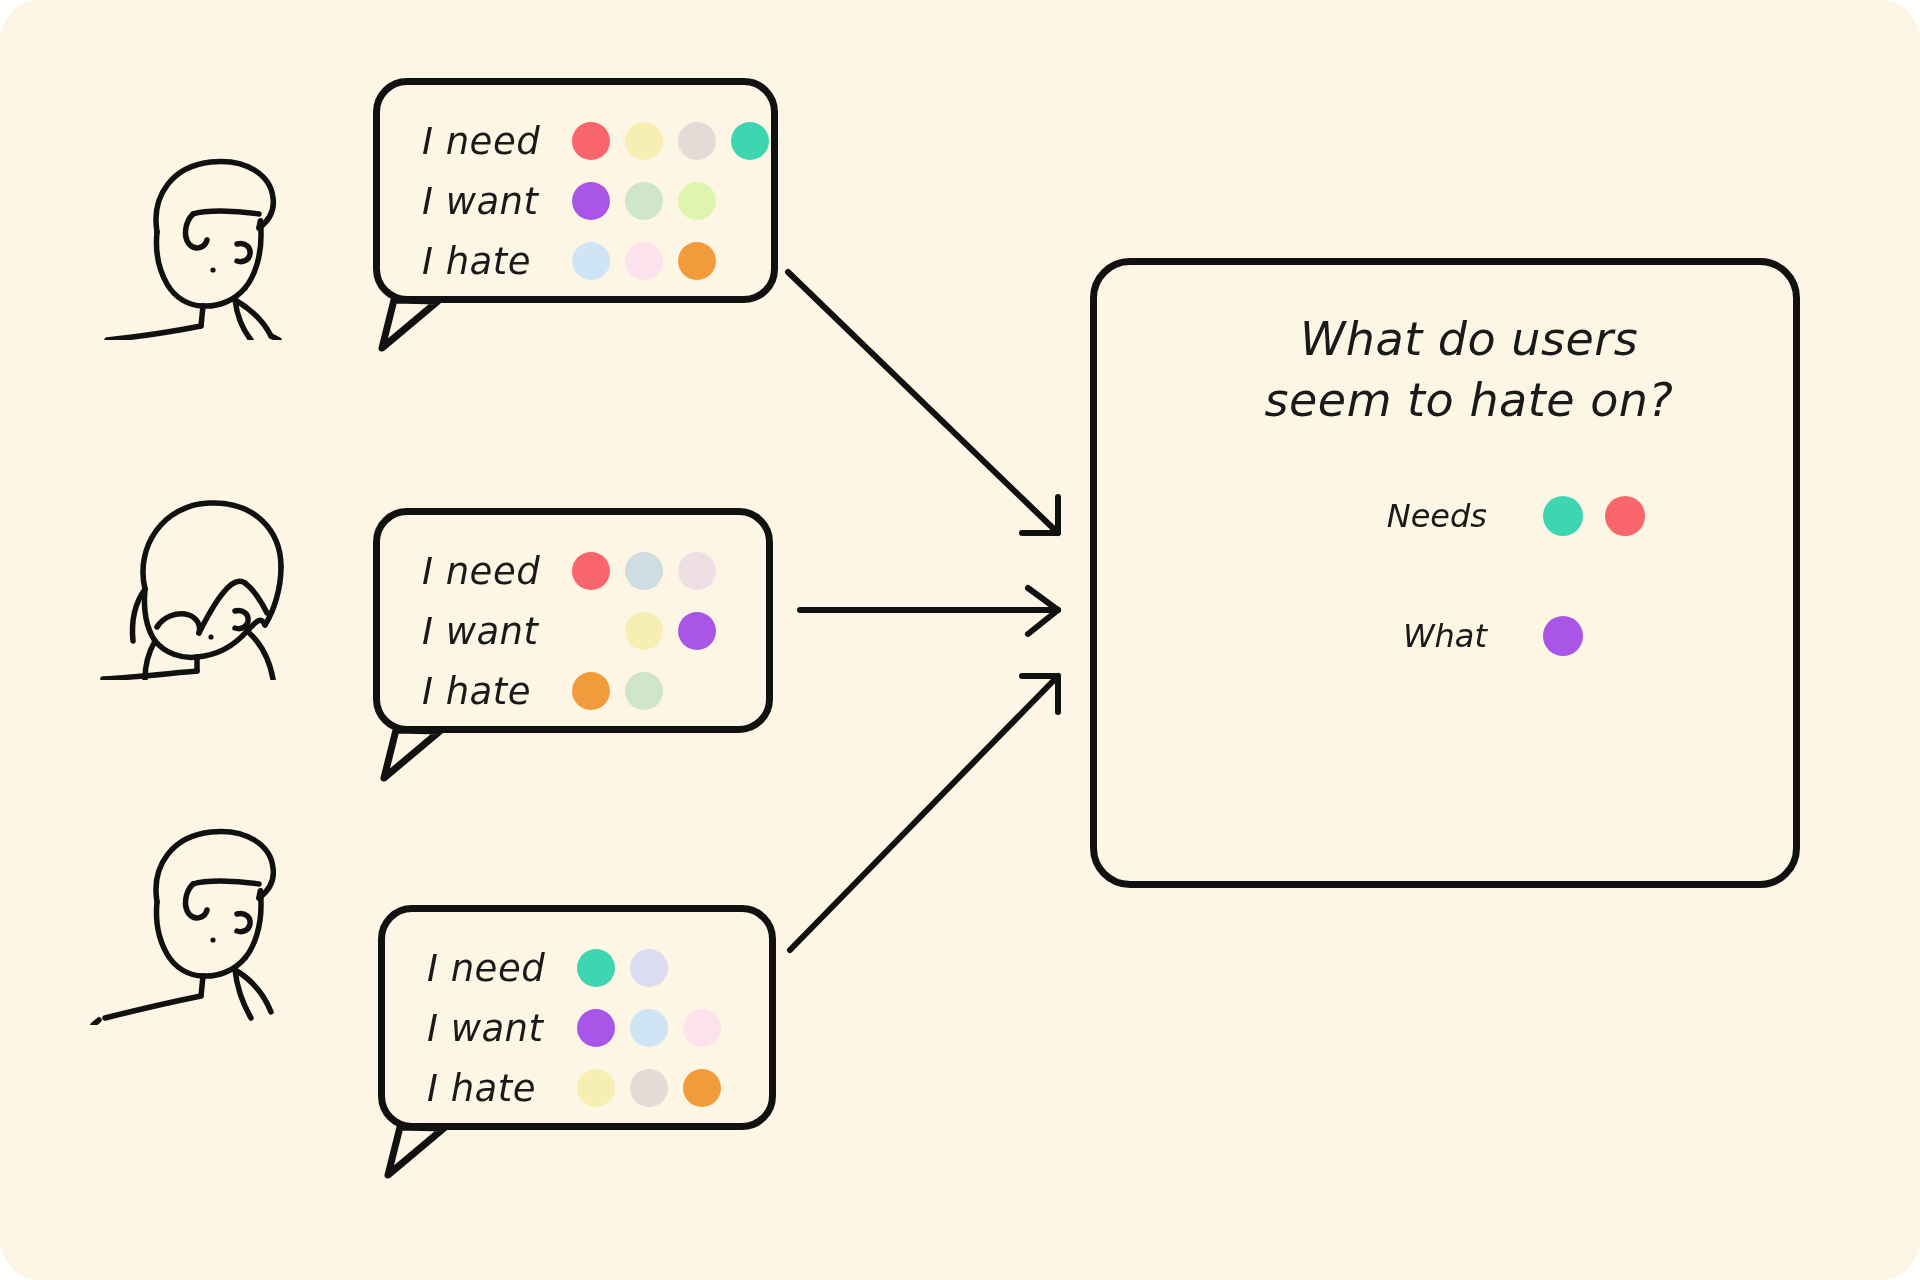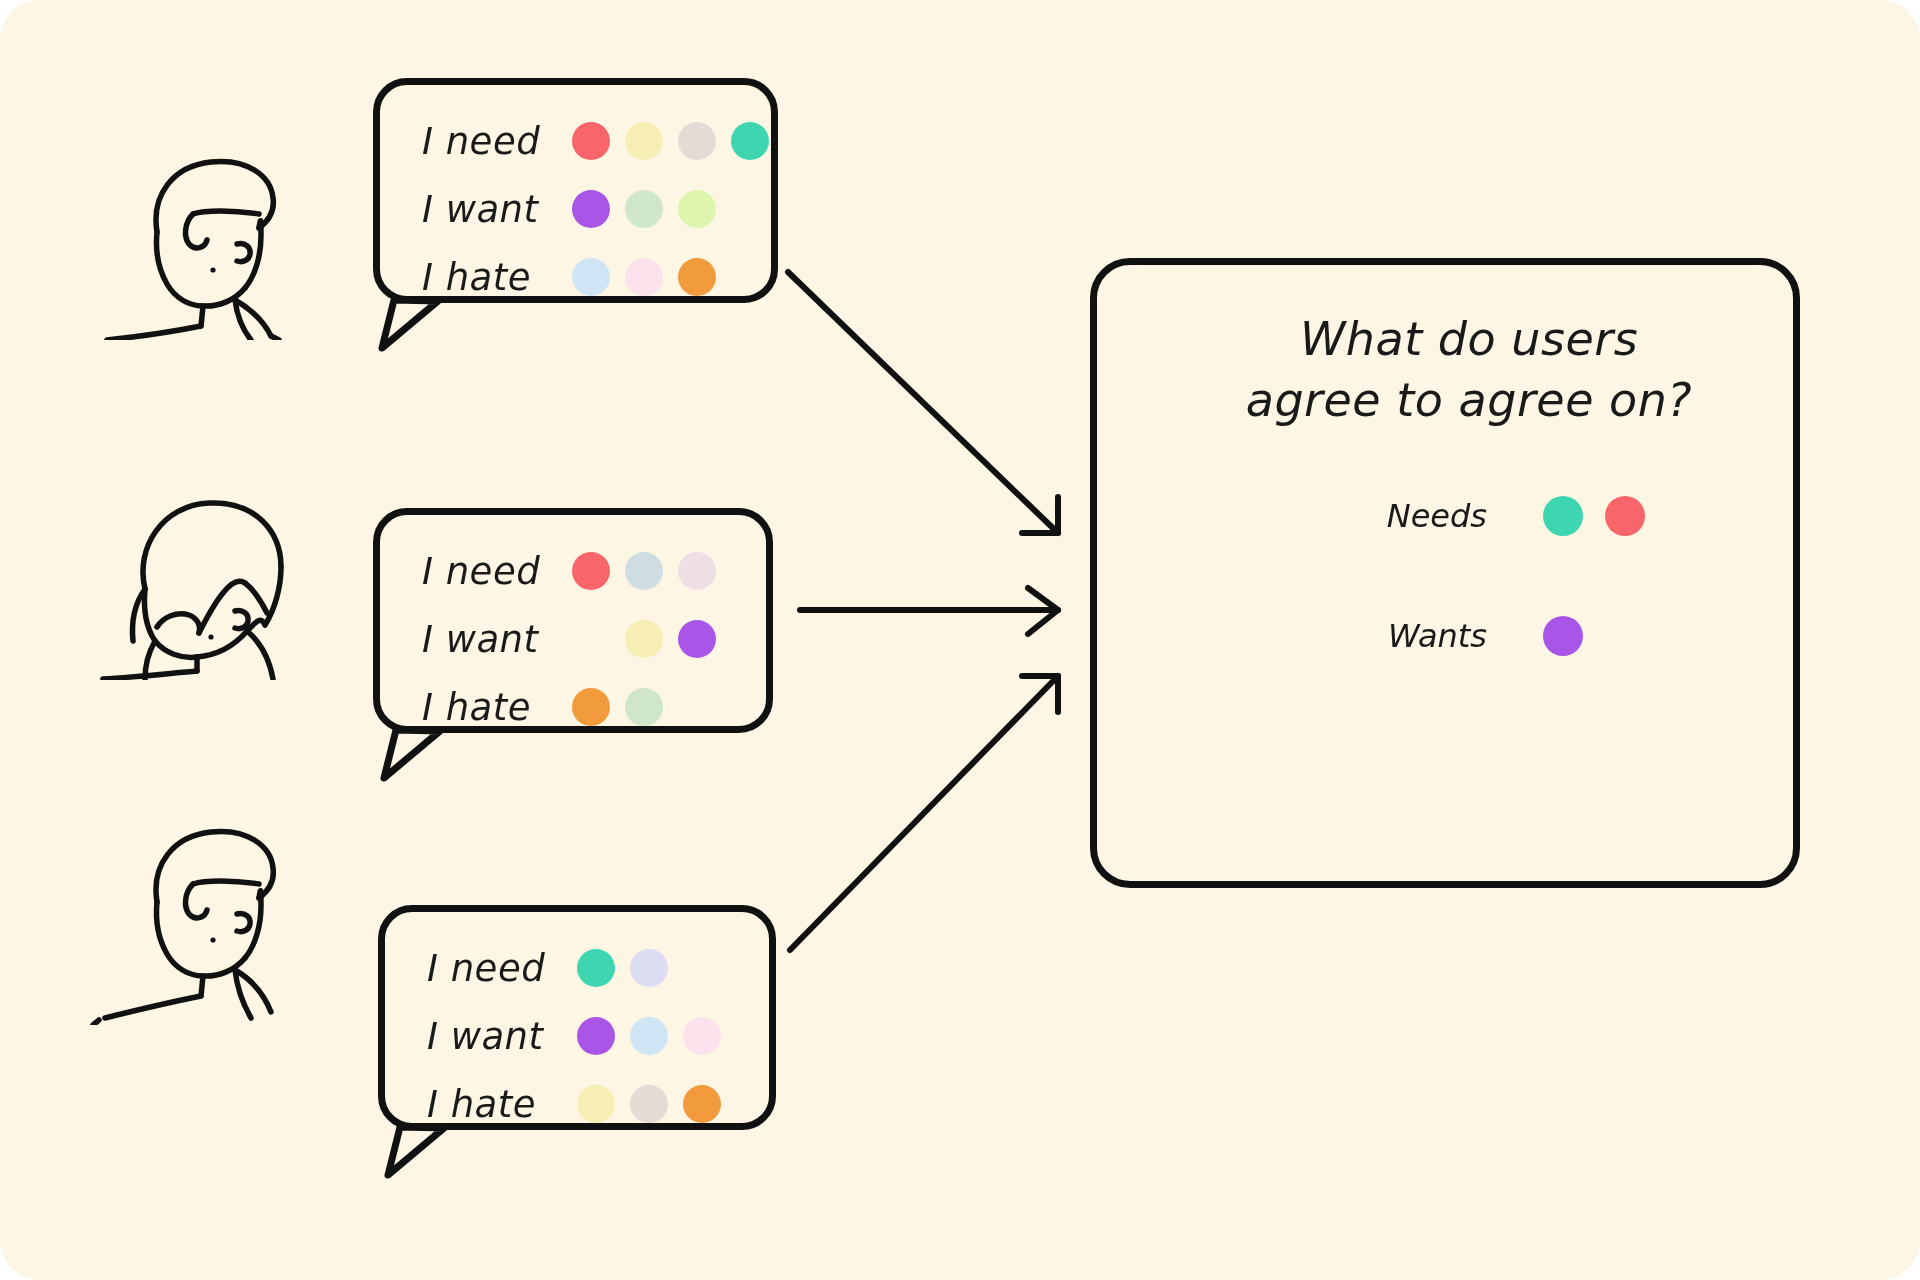--- a/index.html
+++ b/index.html
@@ -22,21 +22,20 @@
     position:absolute;
     border:7px solid #111111;
     border-radius:34px;
     background:#fdf6e4;
     box-sizing:border-box;
   }
   .bubble-rows{
     position:absolute;
     left:42px;top:26px;
     display:flex;flex-direction:column;
-    gap:8px;
   }
   .brow{
     display:flex;align-items:center;
     height:60px;
   }
   .blabel{
     font-family:"DejaVu Sans", sans-serif;
     font-style:italic;
     font-size:37px;
     color:#1a1a1a;
@@ -245,32 +244,32 @@
           <span class="dot" style="background:#e3dcd6"></span>
           <span class="dot" style="background:#f29b3c"></span>
         </span>
       </div>
     </div>
   </div>
 
   <div id="panel" style="left:1090px;top:258px;width:710px;height:630px;">
     <div id="panel-title">
       <div>What do users</div>
-      <div>agree to agree on?</div>
+      <div>seem to hate on?</div>
     </div>
     <div class="legend">
       <div class="lrow">
         <span class="llabel">Needs</span>
         <span class="ldots">
           <span class="ldot" style="background:#3ed6b0"></span>
           <span class="ldot" style="background:#f8656a"></span>
         </span>
       </div>
       <div class="lrow">
-        <span class="llabel">Wants</span>
+        <span class="llabel">What</span>
         <span class="ldots">
           <span class="ldot" style="background:#a855e8"></span>
         </span>
       </div>
     </div>
   </div>
 
   <svg class="overlay" viewBox="0 0 1920 1280">
     <g fill="#fdf6e4" stroke="#111111" stroke-width="7" stroke-linecap="round" stroke-linejoin="round">
 

